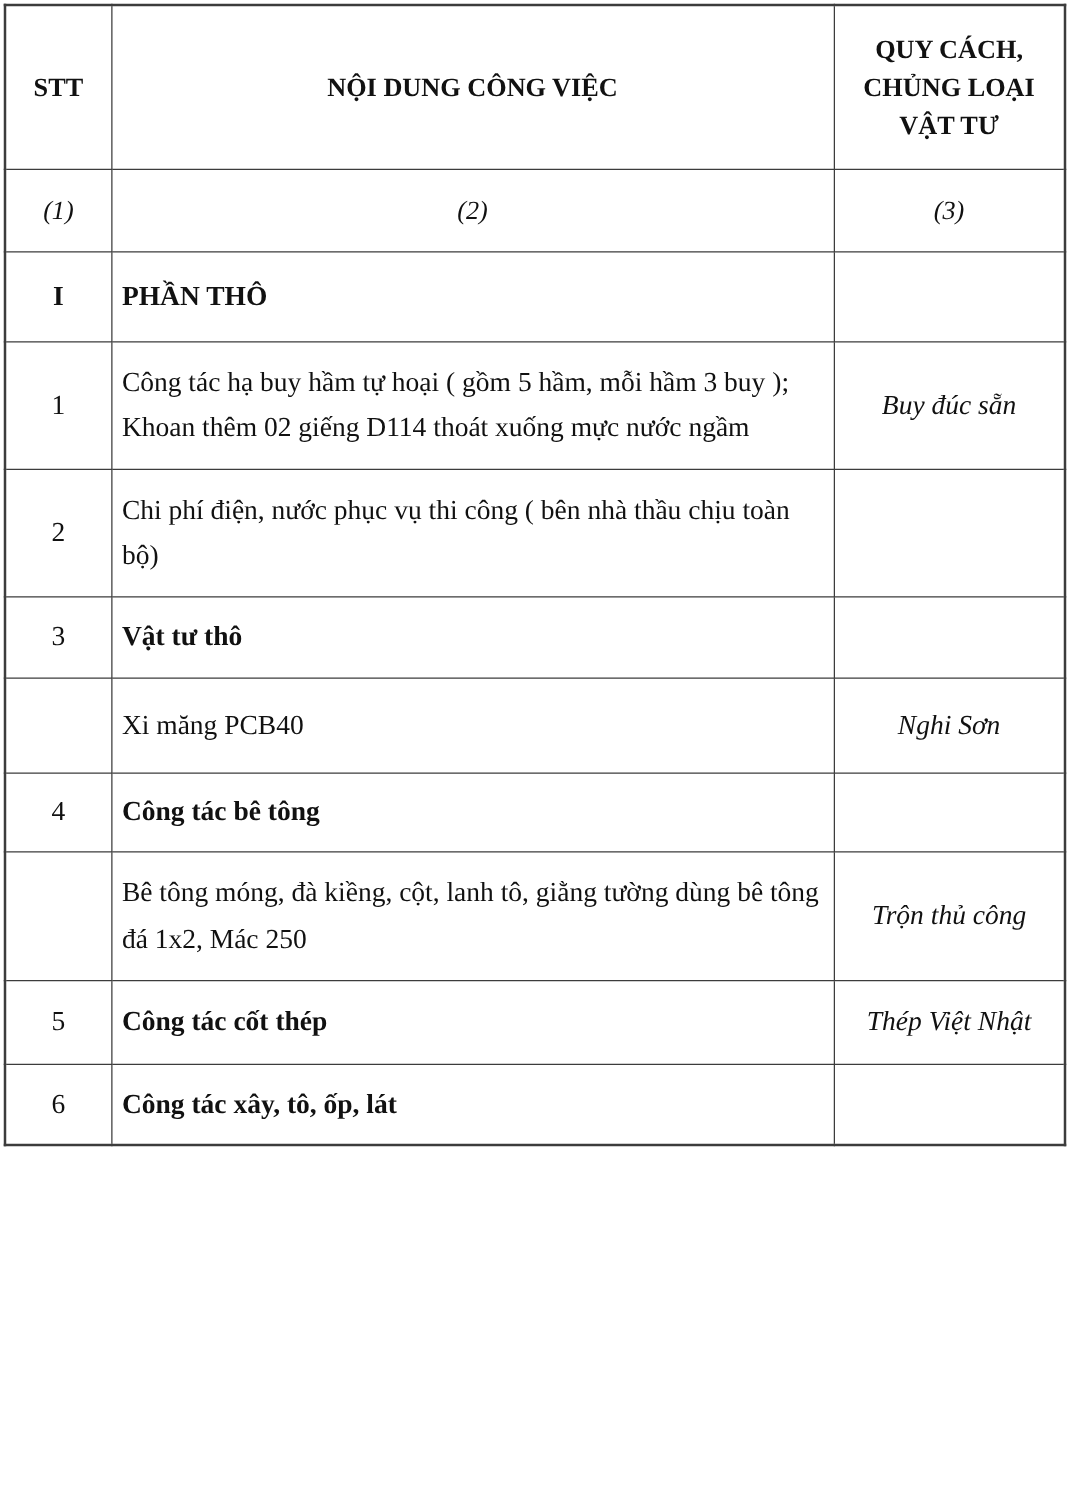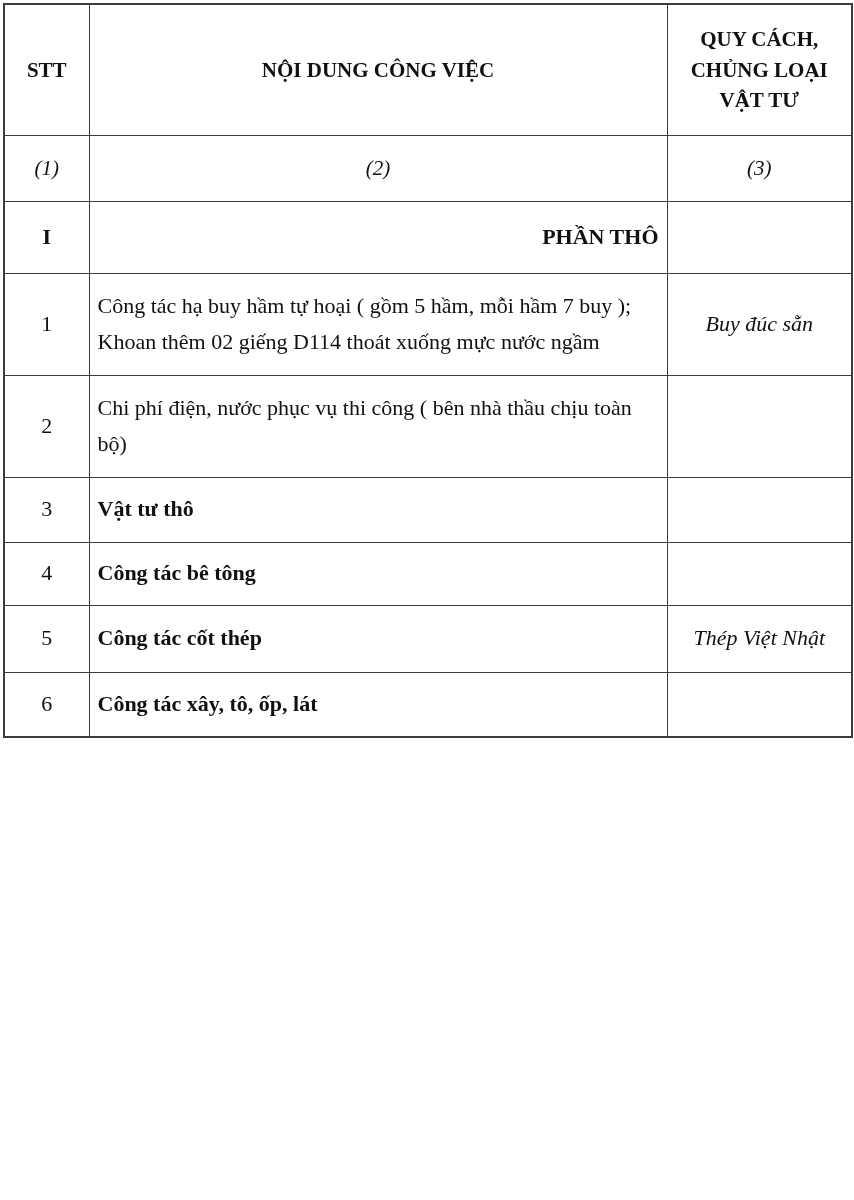--- a/index.html
+++ b/index.html
@@ -56,21 +56,21 @@
   td.stt { text-align: center; }
   td.content { text-align: left; padding-left: 13px; padding-right: 9px; }
   td.spec {
     text-align: center;
     font-style: italic;
     padding: 4px 6px;
     line-height: 1.6;
     margin-top: 48px;
   }
   tr.section td.stt { font-weight: bold; }
-  tr.section td.content { text-align: right; font-weight: bold; }
+  tr.section td.content { text-align: left; font-weight: bold; }
   tr.bold-item td.content { font-weight: bold; }
 </style>
 </head>
 <body>
 
 <table class="worksheet">
   <colgroup>
     <col class="c-stt">
     <col class="c-content">
     <col class="c-spec">
@@ -90,37 +90,47 @@
     </tr>
   </thead>
   <tbody>
     <tr class="section" style="height:72px">
       <td class="stt">I</td>
       <td class="content">PHẦN THÔ</td>
       <td class="spec"></td>
     </tr>
     <tr style="height:102px">
       <td class="stt">1</td>
-      <td class="content">Công tác hạ buy hầm tự hoại ( gồm 5 hầm, mỗi hầm 7 buy ); Khoan thêm 02 giếng D114 thoát xuống mực nước ngầm</td>
+      <td class="content">Công tác hạ buy hầm tự hoại ( gồm 5 hầm, mỗi hầm 3 buy ); Khoan thêm 02 giếng D114 thoát xuống mực nước ngầm</td>
       <td class="spec">Buy đúc sẵn</td>
     </tr>
     <tr style="height:102px">
       <td class="stt">2</td>
       <td class="content">Chi phí điện, nước phục vụ thi công ( bên nhà thầu chịu toàn bộ)</td>
       <td class="spec"></td>
     </tr>
     <tr class="bold-item" style="height:65px">
       <td class="stt">3</td>
       <td class="content">Vật tư thô</td>
       <td class="spec"></td>
     </tr>
+    <tr style="height:76px">
+      <td class="stt"></td>
+      <td class="content">Xi măng PCB40</td>
+      <td class="spec">Nghi Sơn</td>
+    </tr>
     <tr class="bold-item" style="height:63px">
       <td class="stt">4</td>
       <td class="content">Công tác bê tông</td>
       <td class="spec"></td>
+    </tr>
+    <tr style="height:103px">
+      <td class="stt"></td>
+      <td class="content">Bê tông móng, đà kiềng, cột, lanh tô, giằng tường dùng bê tông đá 1x2, Mác 250</td>
+      <td class="spec">Trộn thủ công</td>
     </tr>
     <tr class="bold-item" style="height:67px">
       <td class="stt">5</td>
       <td class="content">Công tác cốt thép</td>
       <td class="spec">Thép Việt Nhật</td>
     </tr>
     <tr class="bold-item" style="height:65px">
       <td class="stt">6</td>
       <td class="content">Công tác xây, tô, ốp, lát</td>
       <td class="spec"></td>

